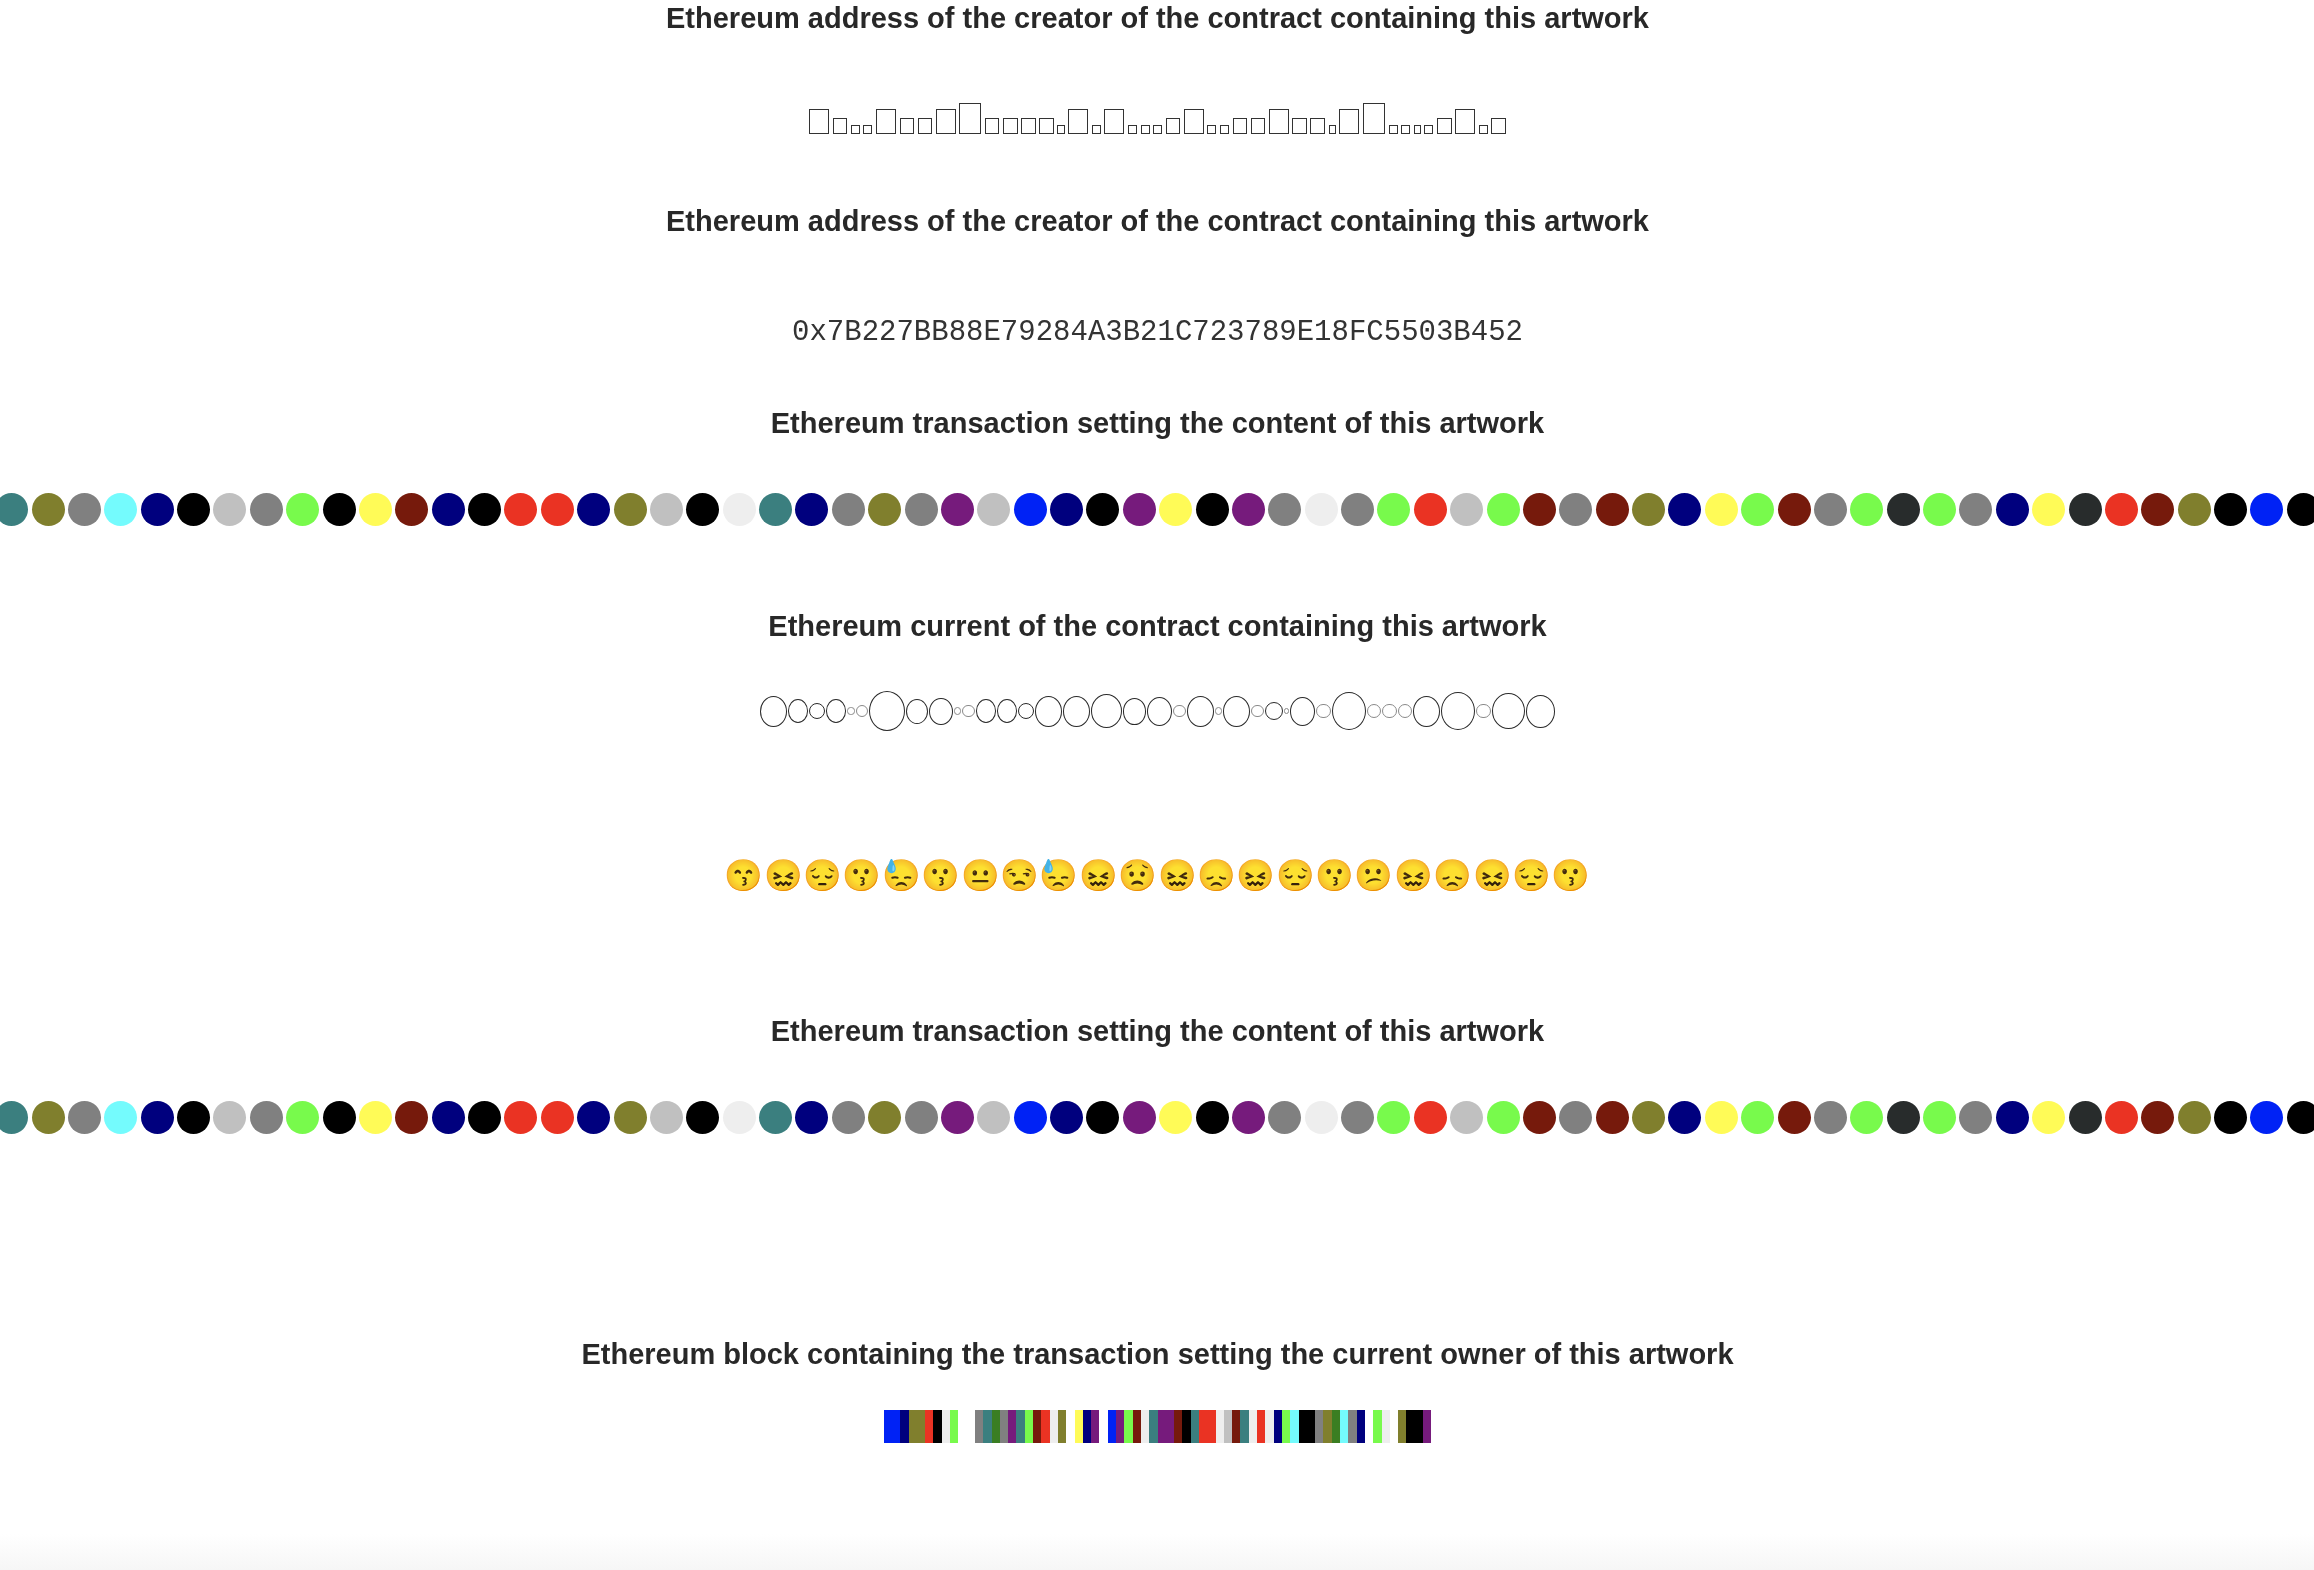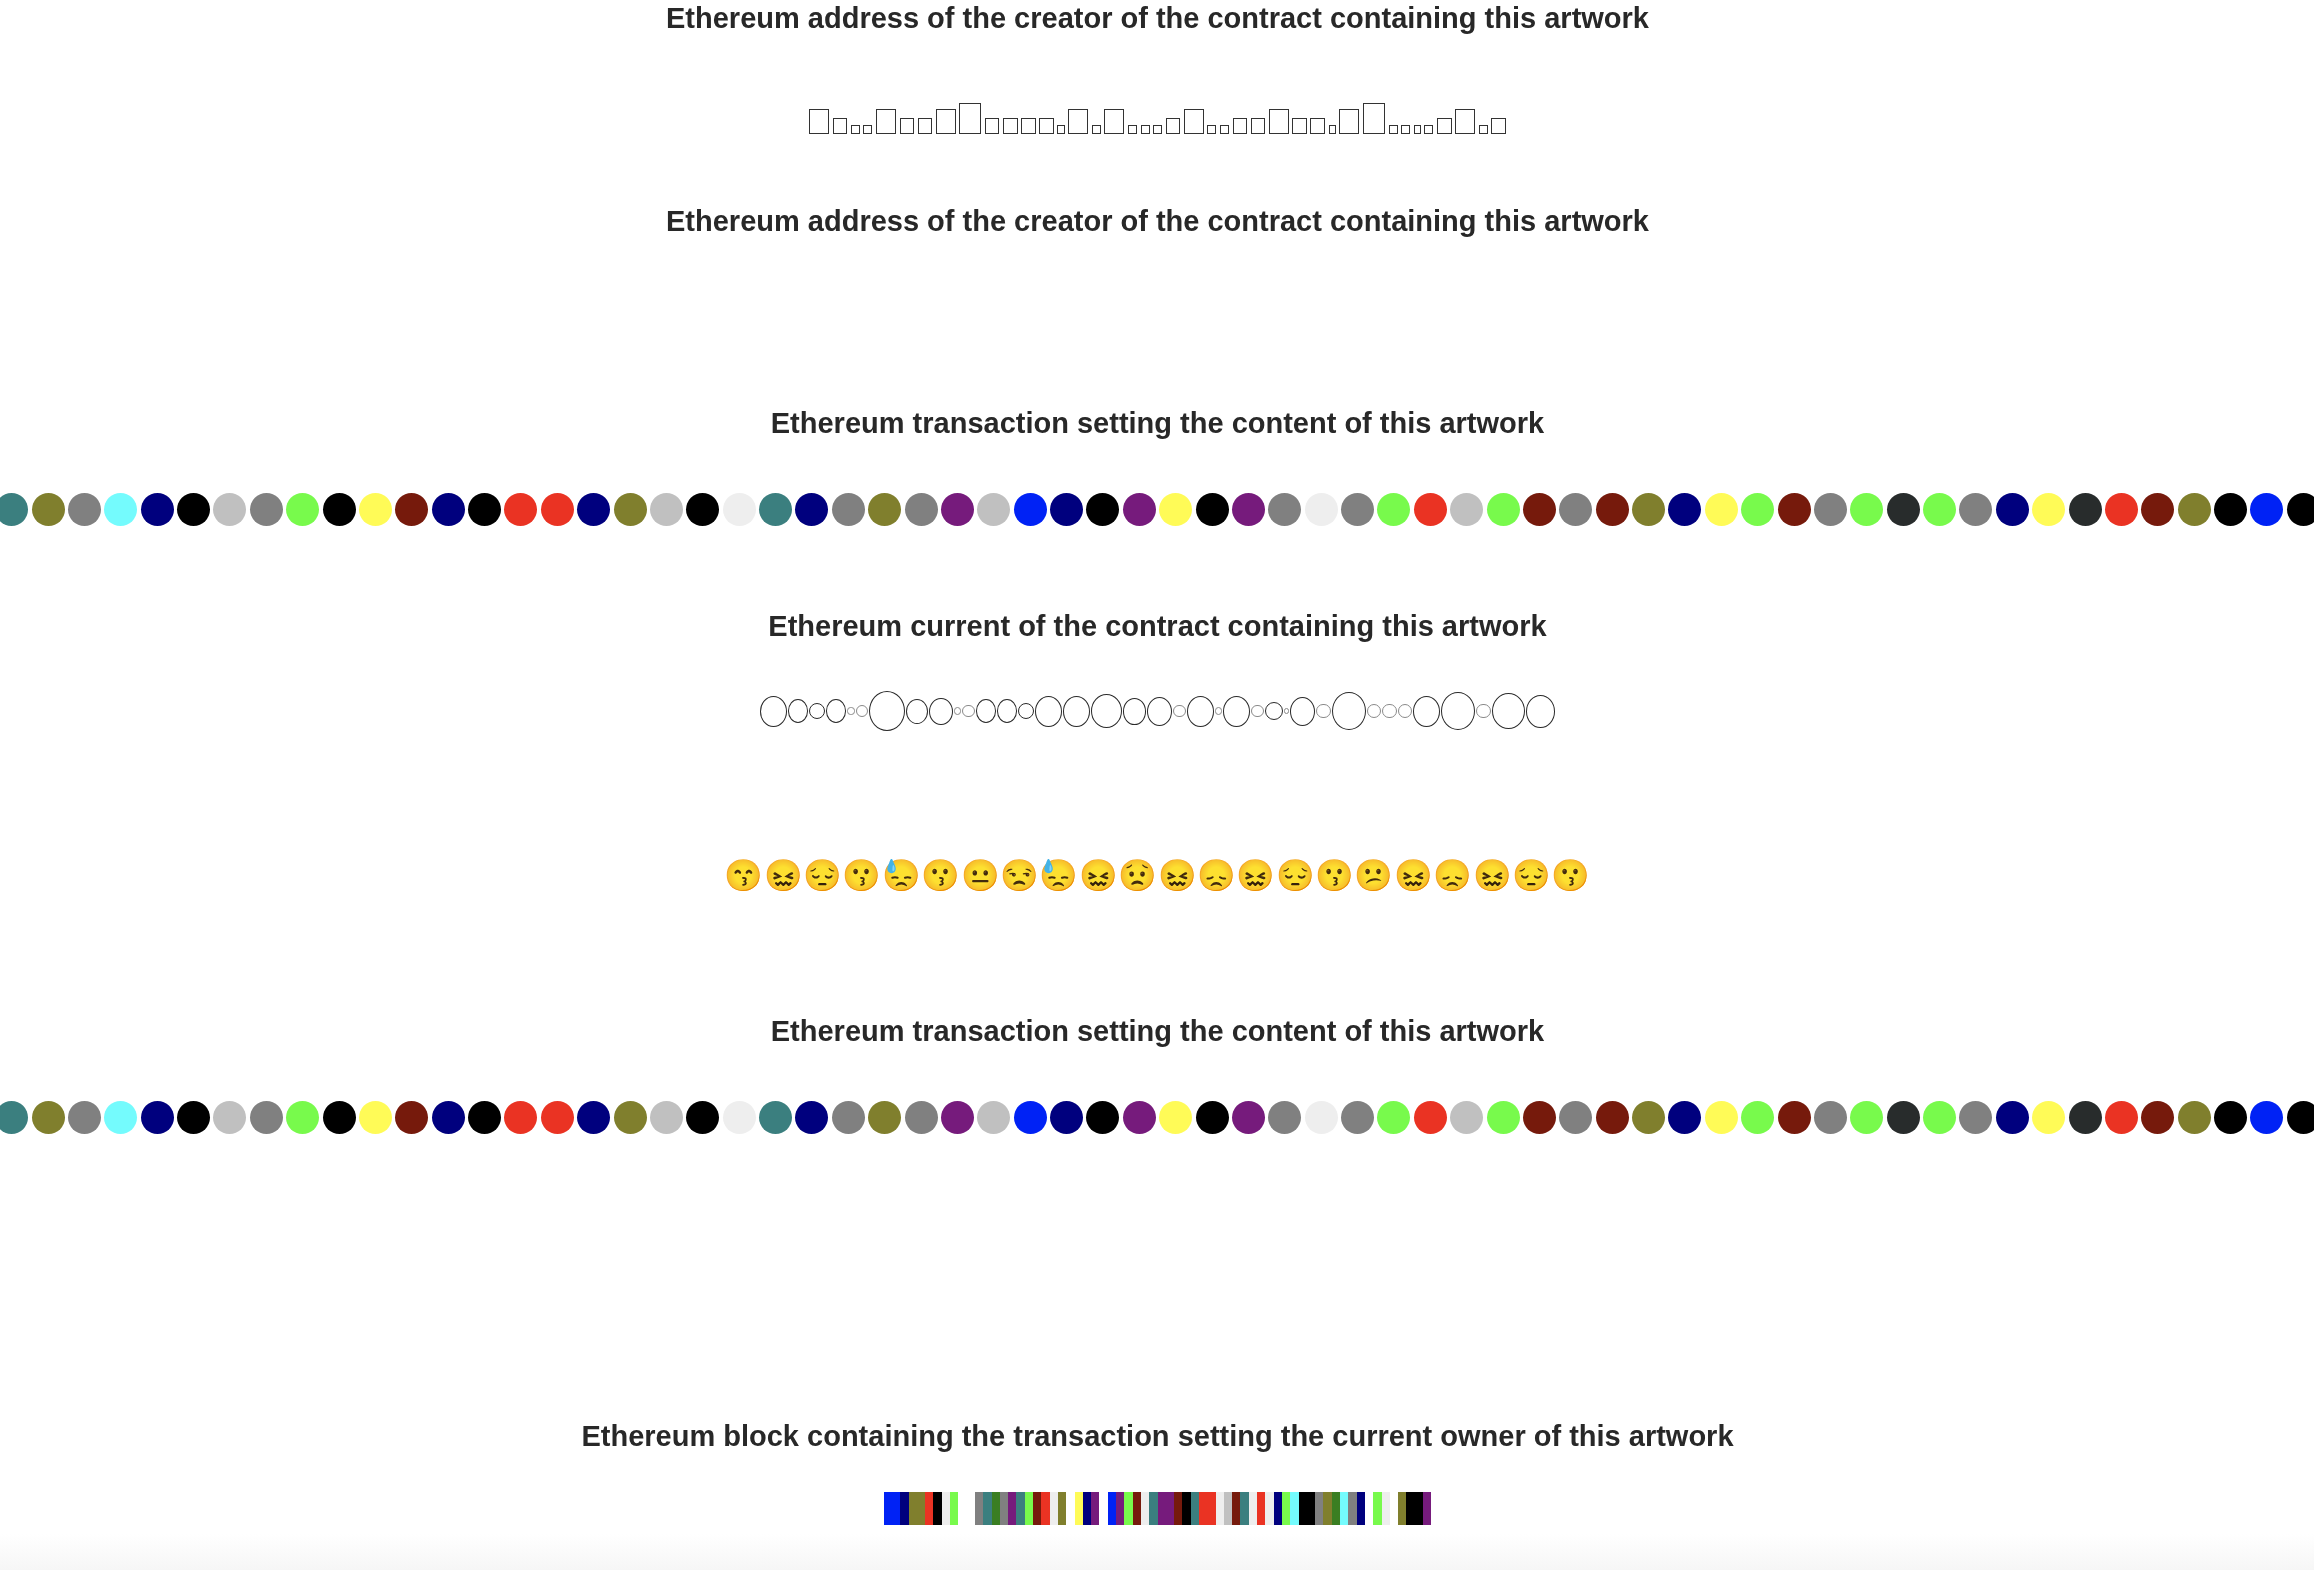--- a/index.html
+++ b/index.html
@@ -84,20 +84,21 @@
       <span class="glyph-box" style="width: 9px; height: 9px; border-width: 1.4px;"></span>
       <span class="glyph-box" style="width: 14.5px; height: 16.3px;"></span>
       <span class="glyph-box" style="width: 20px; height: 25px;"></span>
       <span class="glyph-box" style="width: 9px; height: 9px; border-width: 1.4px;"></span>
       <span class="glyph-box" style="width: 14.5px; height: 16.3px;"></span>
     </div>
 </div>
 
 <div class="section" style="top:203px">
   <div class="title">Ethereum address of the creator of the contract containing this artwork</div>
+  <div class="mono" style="margin-top:76px">0x7B227BB88E79284A3B21C723789E18FC5503B452</div>
 </div>
 
 <div class="section" style="top:405px">
   <div class="title">Ethereum transaction setting the content of this artwork</div>
   <div class="row" id="dots-1" style="margin-top:52px">
       <span class="dot" style="background: rgb(59, 127, 127);"></span>
       <span class="dot" style="background: rgb(128, 127, 45);"></span>
       <span class="dot" style="background: rgb(128, 128, 128);"></span>
       <span class="dot" style="background: rgb(116, 251, 253);"></span>
       <span class="dot" style="background: rgb(0, 0, 126);"></span>
@@ -299,21 +300,21 @@
       <span class="dot" style="background: rgb(128, 127, 45);"></span>
       <span class="dot" style="background: rgb(0, 0, 0);"></span>
       <span class="dot" style="background: rgb(0, 34, 245);"></span>
       <span class="dot" style="background: rgb(0, 0, 0);"></span>
     </div>
 </div>
 
 <div class="section" style="top:1216px">
 </div>
 
-<div class="section" style="top:1418px">
+<div class="section" style="top:1336px">
   <div class="title">Ethereum block containing the transaction setting the current owner of this artwork</div>
   <div class="row" style="margin-top:38px">
     <div class="strip" id="strip">
         <span style="background: rgb(0, 34, 245);"></span>
         <span style="background: rgb(0, 34, 245);"></span>
         <span style="background: rgb(0, 0, 126);"></span>
         <span style="background: rgb(128, 127, 45);"></span>
         <span style="background: rgb(128, 127, 45);"></span>
         <span style="background: rgb(234, 51, 35);"></span>
         <span style="background: rgb(0, 0, 0);"></span>

